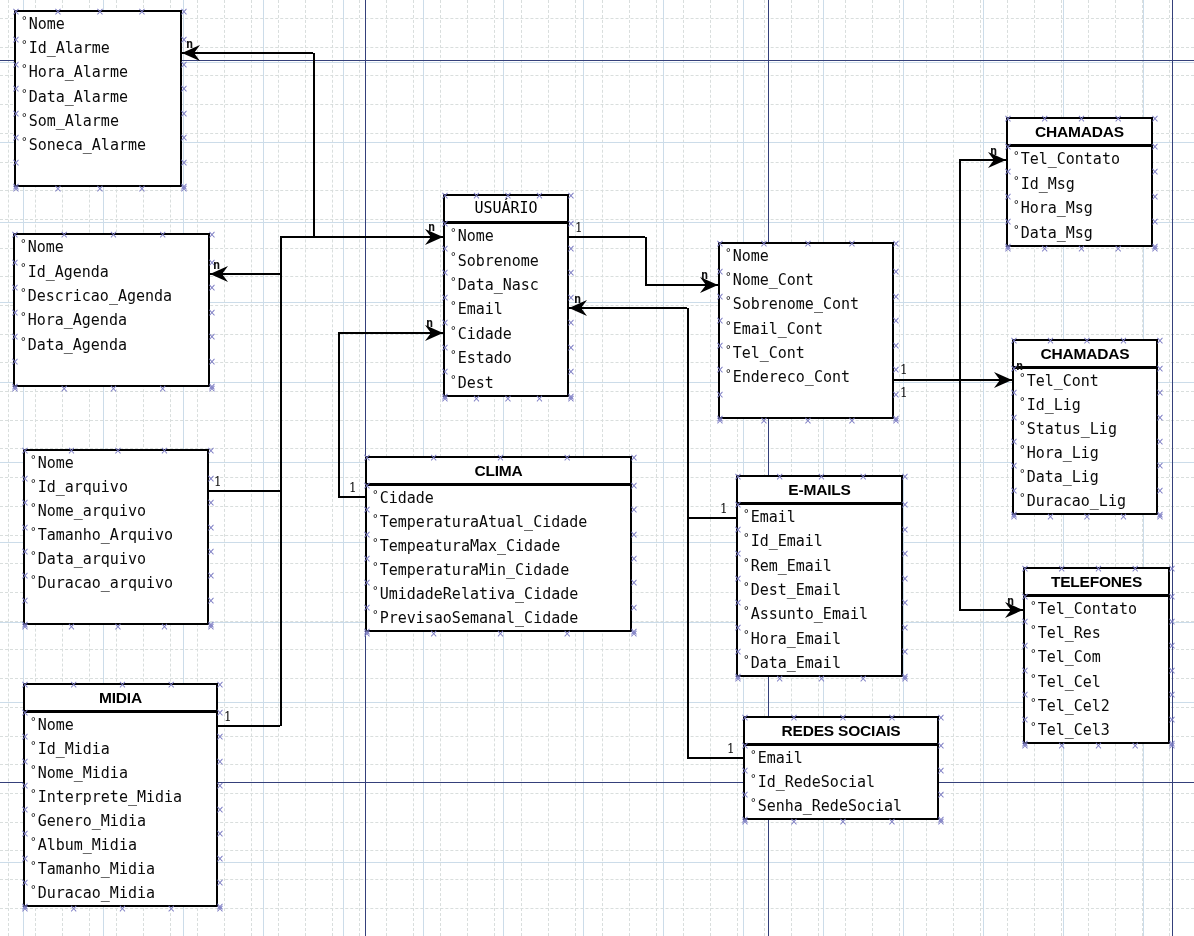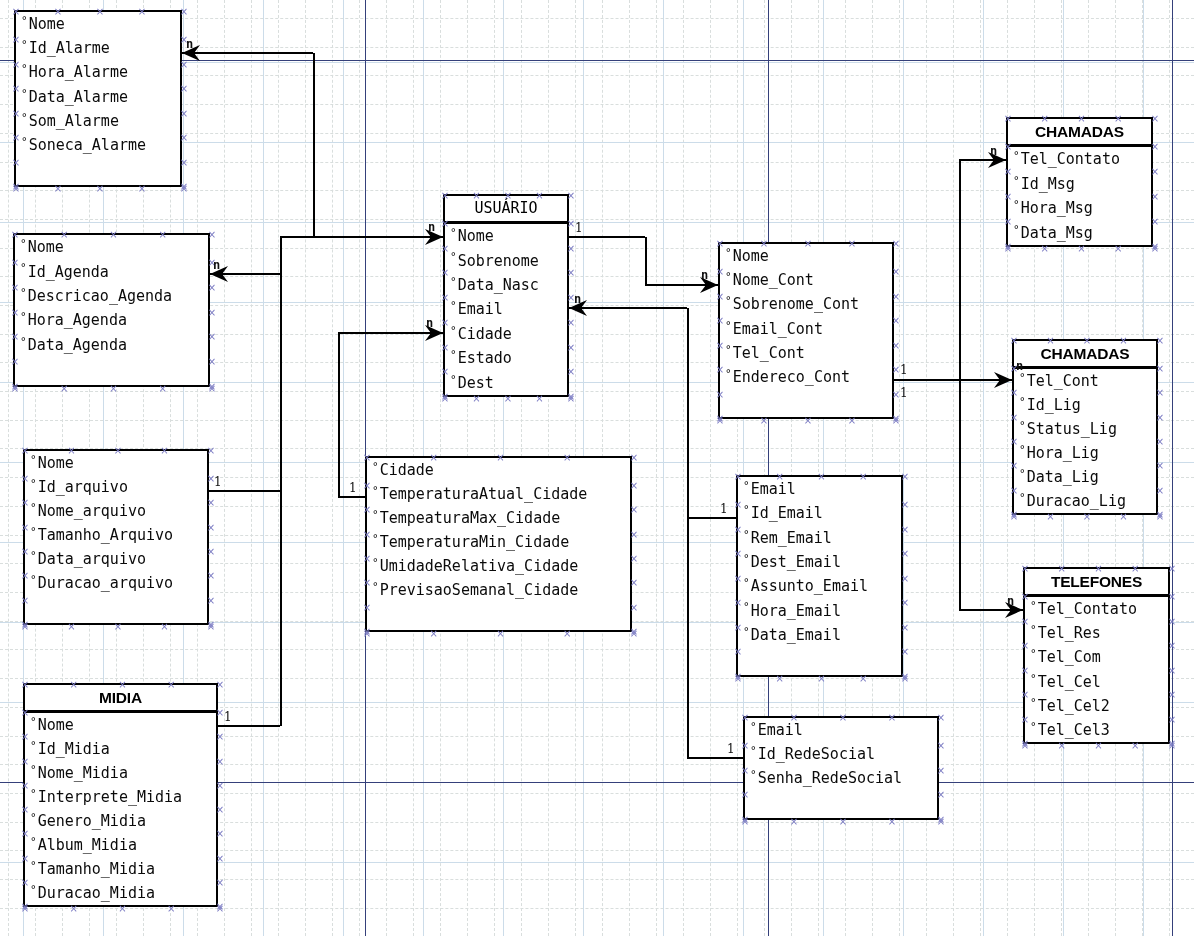--- a/index.html
+++ b/index.html
@@ -461,20 +461,21 @@
       <div class="hmark" style="left: 0px; top: 126.857px;">×</div>
       <div class="hmark" style="left: 126px; top: 126.857px;">×</div>
       <div class="hmark" style="left: 0px; top: 151.571px;">×</div>
       <div class="hmark" style="left: 126px; top: 151.571px;">×</div>
       <div class="hmark" style="left: 0px; top: 176.286px;">×</div>
       <div class="hmark" style="left: 126px; top: 176.286px;">×</div>
       <div class="hmark" style="left: 0px; top: 201px;">×</div>
       <div class="hmark" style="left: 126px; top: 201px;">×</div>
     </div>
     <div class="entity" style="left: 365px; top: 456px; width: 267px; height: 176px;">
+      <div class="title">CLIMA</div>
       <div class="rows">
         <div class="row">
           <span class="deg">°</span>
           <span>Cidade</span>
         </div>
         <div class="row">
           <span class="deg">°</span>
           <span>TemperaturaAtual_Cidade</span>
         </div>
         <div class="row">
@@ -565,20 +566,21 @@
       <div class="hmark" style="left: 0px; top: 101.5px;">×</div>
       <div class="hmark" style="left: 176px; top: 101.5px;">×</div>
       <div class="hmark" style="left: 0px; top: 126px;">×</div>
       <div class="hmark" style="left: 176px; top: 126px;">×</div>
       <div class="hmark" style="left: 0px; top: 150.5px;">×</div>
       <div class="hmark" style="left: 176px; top: 150.5px;">×</div>
       <div class="hmark" style="left: 0px; top: 175px;">×</div>
       <div class="hmark" style="left: 176px; top: 175px;">×</div>
     </div>
     <div class="entity" style="left: 736px; top: 475px; width: 167px; height: 202px;">
+      <div class="title">E-MAILS</div>
       <div class="rows">
         <div class="row">
           <span class="deg">°</span>
           <span>Email</span>
         </div>
         <div class="row">
           <span class="deg">°</span>
           <span>Id_Email</span>
         </div>
         <div class="row">
@@ -623,20 +625,21 @@
       <div class="hmark" style="left: 0px; top: 126.286px;">×</div>
       <div class="hmark" style="left: 167px; top: 126.286px;">×</div>
       <div class="hmark" style="left: 0px; top: 150.857px;">×</div>
       <div class="hmark" style="left: 167px; top: 150.857px;">×</div>
       <div class="hmark" style="left: 0px; top: 175.429px;">×</div>
       <div class="hmark" style="left: 167px; top: 175.429px;">×</div>
       <div class="hmark" style="left: 0px; top: 200px;">×</div>
       <div class="hmark" style="left: 167px; top: 200px;">×</div>
     </div>
     <div class="entity" style="left: 743px; top: 716px; width: 196px; height: 104px;">
+      <div class="title">REDES SOCIAIS</div>
       <div class="rows">
         <div class="row">
           <span class="deg">°</span>
           <span>Email</span>
         </div>
         <div class="row">
           <span class="deg">°</span>
           <span>Id_RedeSocial</span>
         </div>
         <div class="row">

